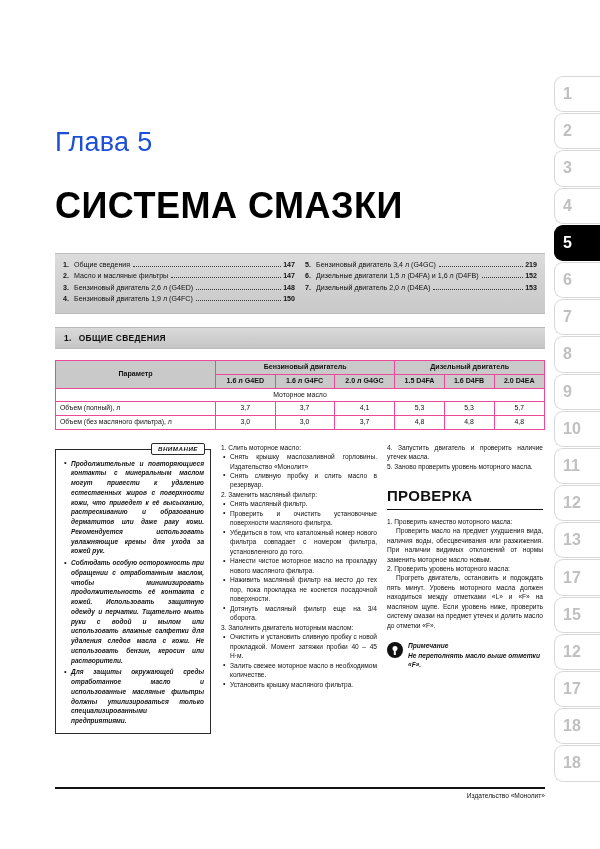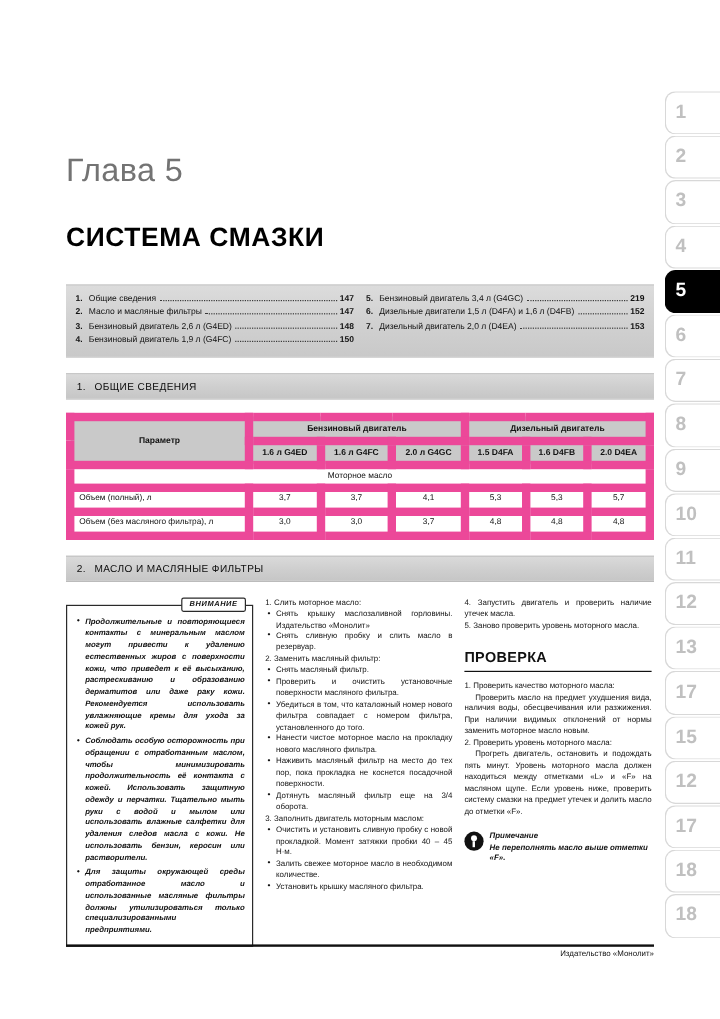--- a/index.html
+++ b/index.html
@@ -40,26 +40,26 @@
     border-color:#000000;
     border-radius:9px 0 0 9px;
   }
 
   
   .content { position:absolute; left:55px; top:0; width:490px; }
 
   .chapter-label {
     font-size:27px;
     font-weight:400;
-    color:#737373;
+    color:#1d4ed8;
     margin-top:127px;
     letter-spacing:0.3px;
   }
   .chapter-title {
-    font-size:22px;
+    font-size:36px;
     font-weight:700;
     color:#000;
     margin-top:27px;
     letter-spacing:0.5px;
   }
 
   
   .toc {
     margin-top:26px;
     background:linear-gradient(to bottom,#dcdcdc 0%,#d2d2d2 45%,#c9c9c9 100%);
@@ -89,35 +89,35 @@
   .toc-page { flex:none; font-weight:700; }
 
   
   .sect-head {
     margin-top:13px;
     background:linear-gradient(to bottom,#dadada 0%,#cfcfcf 50%,#c6c6c6 100%);
     border-top:1px solid #bbb;
     border-bottom:1px solid #bbb;
     padding:5px 9px 5px 9px;
     font-size:8.4px;
-    font-weight:400;
+    font-weight:700;
     letter-spacing:0.35px;
     color:#0d0d0d;
   }
   .sect-head .sn { margin-right:7px; }
 
   
   table.spec {
     margin-top:11px;
     width:490px;
     border-collapse:collapse;
     font-size:6.9px;
   }
   table.spec th, table.spec td {
-    border:7px solid #ec4899;
+    border:1px solid #ec4899;
     padding:2px 3px;
     text-align:center;
     vertical-align:middle;
     line-height:1.25;
   }
   table.spec th {
     background:#c9c9c9;
     font-weight:700;
     font-size:7.1px;
   }
@@ -175,21 +175,21 @@
     font-weight:700;
     font-size:6.5px;
     line-height:1.5;
     margin:0;
     text-align:justify;
   }
   .warnbox p + p { margin-top:2px; }
 
   
   .subhead {
-    font-size:12px;
+    font-size:15px;
     font-weight:700;
     letter-spacing:0.3px;
     border-bottom:1.6px solid #111;
     padding-bottom:2px;
     margin-top:14px;
     margin-bottom:7px;
     display:block;
   }
 
   
@@ -356,23 +356,20 @@
             <td class="val">3,0</td>
             <td class="val">3,0</td>
             <td class="val">3,7</td>
             <td class="val">4,8</td>
             <td class="val">4,8</td>
             <td class="val">4,8</td>
           </tr>
         </tbody>
     </table>
 
-    <div class="sect-head">
-      <span class="sn">2.</span><span>МАСЛО И МАСЛЯНЫЕ ФИЛЬТРЫ</span>
-    </div>
 
     <div class="cols">
 
       <div class="col">
         <div class="warnbox">
           <div class="warnbadge">ВНИМАНИЕ</div>
           <div id="warnBody">
               <p class="bullet">Продолжительные и повторяющиеся контакты с минеральным маслом могут привести к удалению естественных жиров с поверхности кожи, что приведет к её высыханию, растрескиванию и образованию дерматитов или даже раку кожи. Рекомендуется использовать увлажняющие кремы для ухода за кожей рук.</p>
               <p class="bullet">Соблюдать особую осторожность при обращении с отработанным маслом, чтобы минимизировать продолжительность её контакта с кожей. Использовать защитную одежду и перчатки. Тщательно мыть руки с водой и мылом или использовать влажные салфетки для удаления следов масла с кожи. Не использовать бензин, керосин или растворители.</p>
               <p class="bullet">Для защиты окружающей среды отработанное масло и использованные масляные фильтры должны утилизироваться только специализированными предприятиями.</p>

